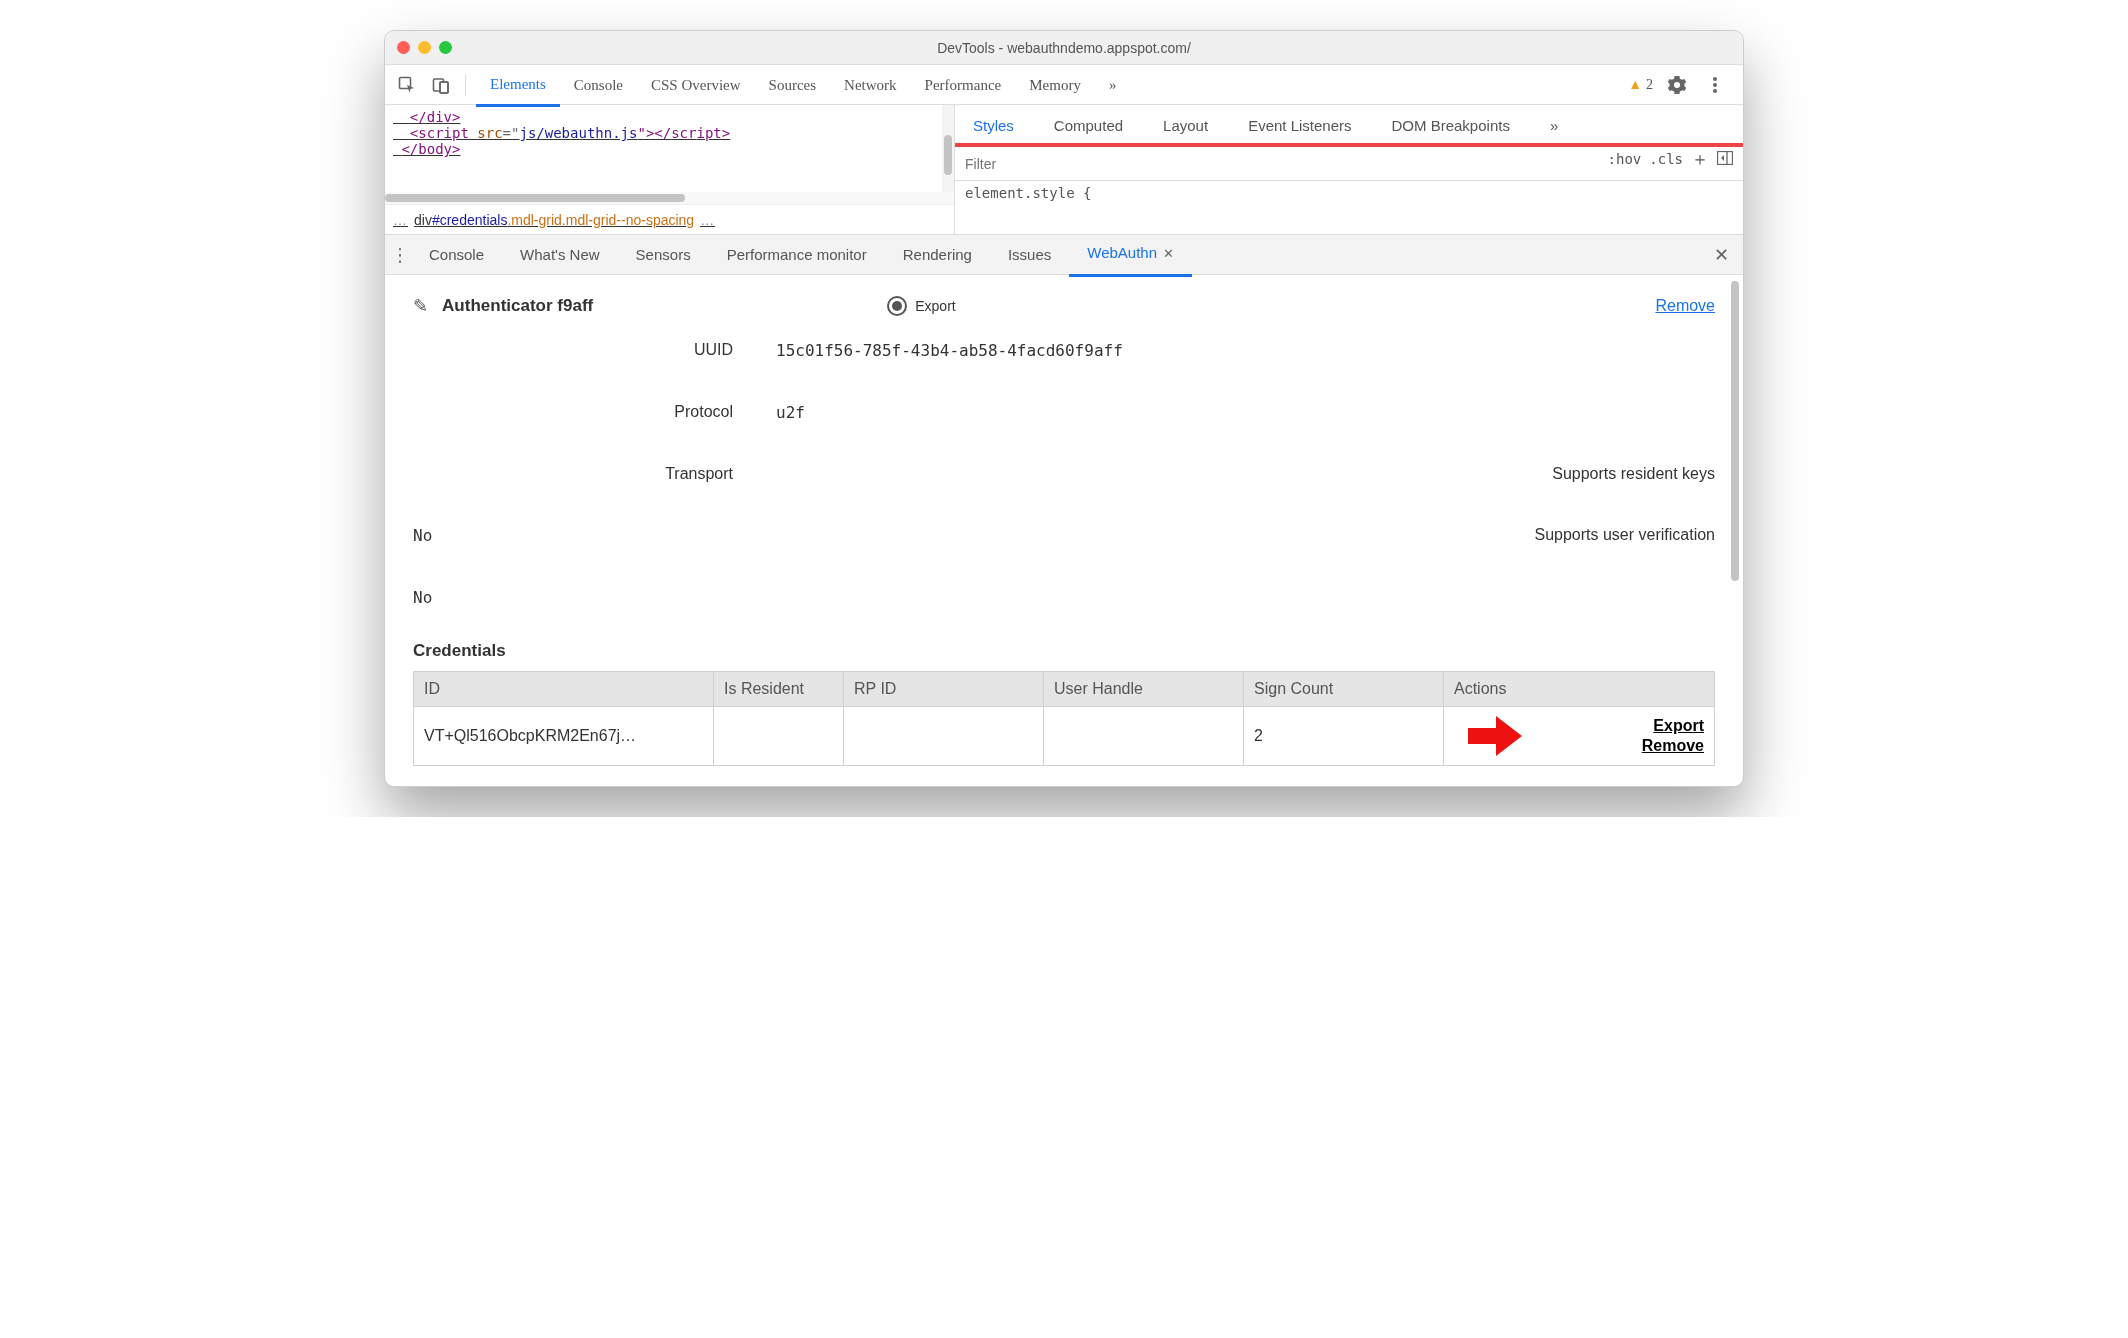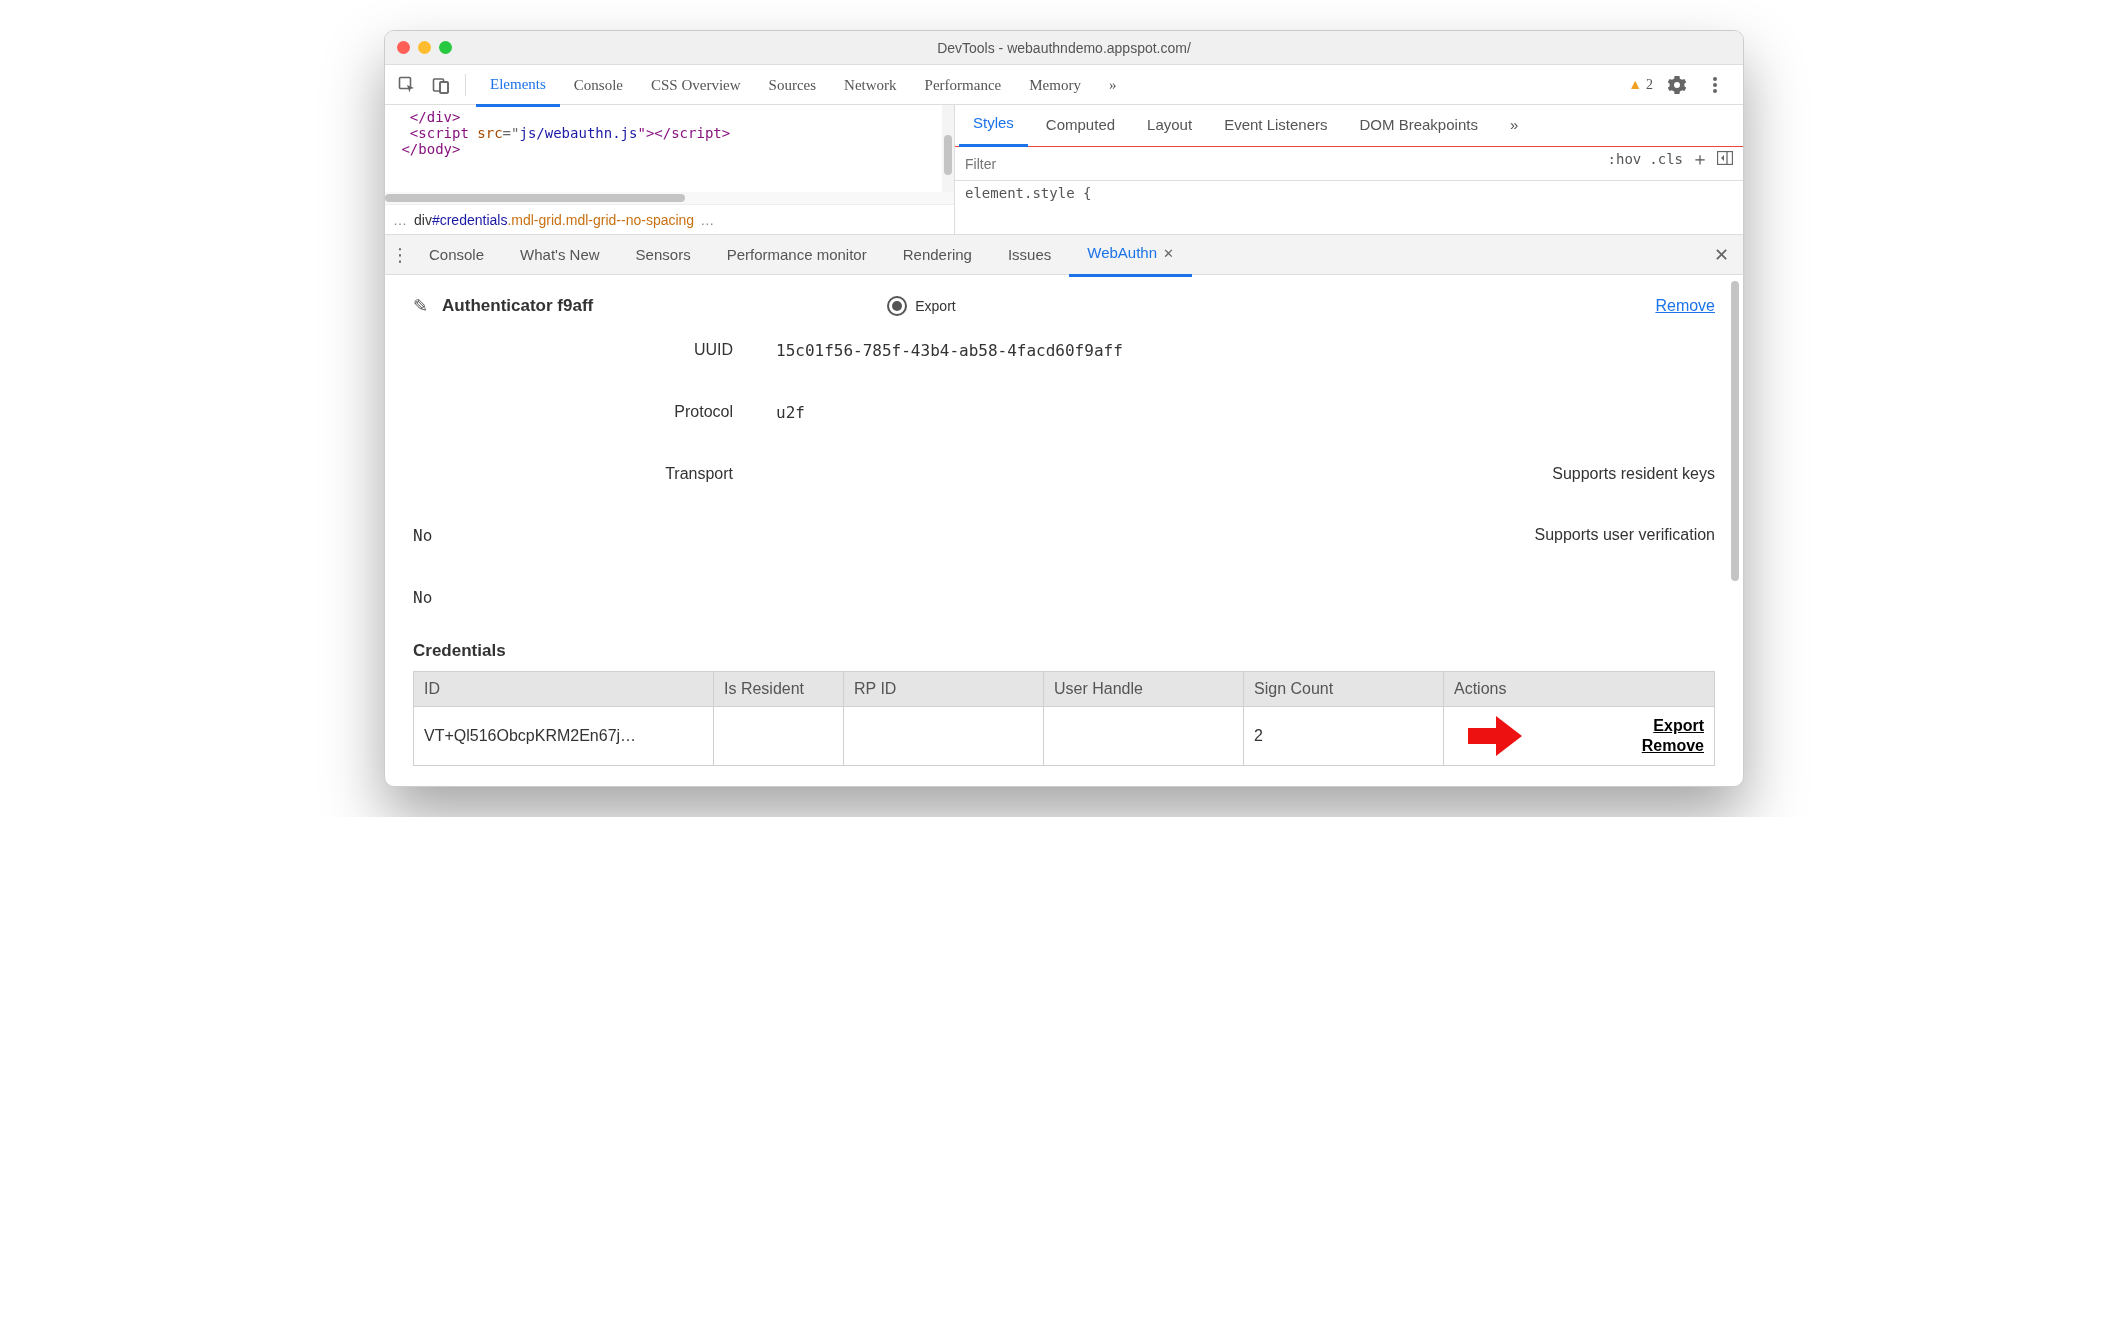--- a/index.html
+++ b/index.html
@@ -85,20 +85,21 @@
     display: flex;
     height: 130px;
     border-bottom: 1px solid #ddd;
   }
   .split-left {
     width: 570px;
     border-right: 1px solid #ddd;
     display: flex;
     flex-direction: column;
     overflow: hidden;
+    text-decoration: underline;
   }
   .code-area {
     flex: 1;
     font-family: Menlo, Consolas, monospace;
     font-size: 14px;
     padding: 4px 8px;
     overflow: hidden;
     position: relative;
   }
   .code-line { white-space: pre; }
@@ -134,23 +135,23 @@
   .breadcrumb .dots { color: #888; letter-spacing: 1px; }
   .breadcrumb .path .blue { color: #1a1aa6; }
   .breadcrumb .path .orange { color: #c97012; }
   .split-right {
     flex: 1;
     display: flex;
     flex-direction: column;
   }
   .styles-tabs {
     height: 42px;
-    display: flex; align-items: flex-end;
-    gap: 4px;
-    border-bottom: 1px solid #ef4444;
+    display: flex; align-items: flex-start;
+    gap: 12px;
+    border-bottom: 4px solid #ef4444;
     padding: 0 4px;
   }
   .styles-tabs .tab { line-height: 42px; font-size: 15px; }
   .filter-row {
     height: 34px;
     display: flex; align-items: flex-start;
     border-bottom: 1px solid #ddd;
   }
   .filter-input {
     flex: 1;

